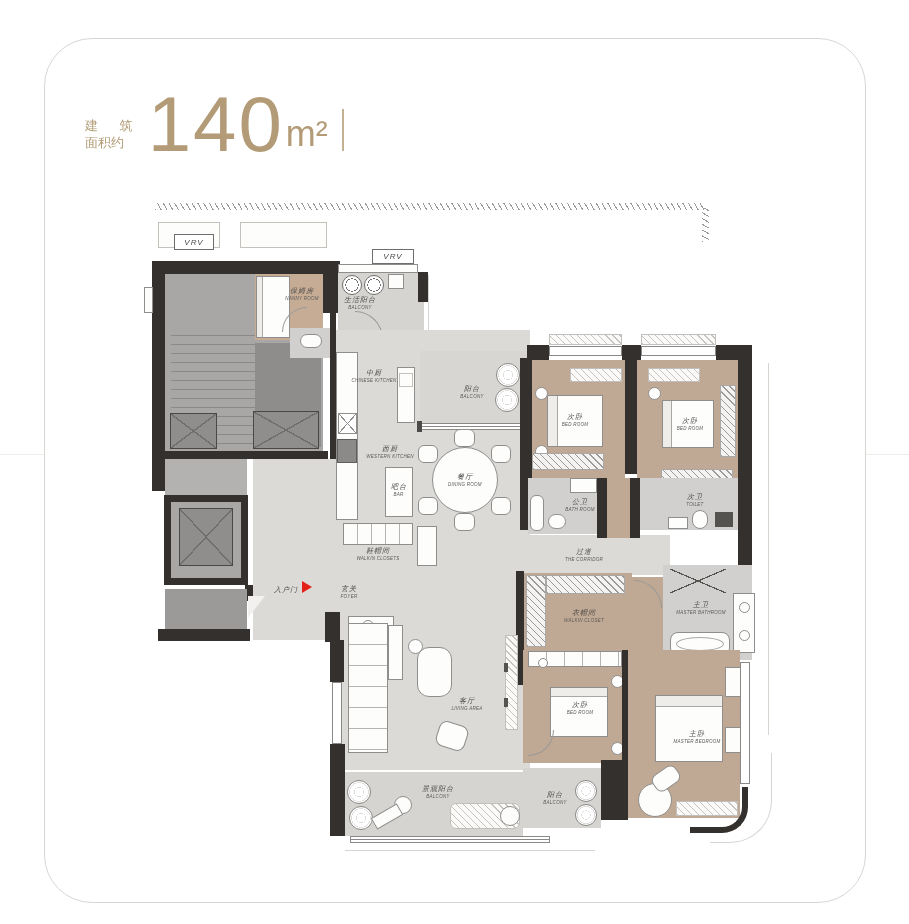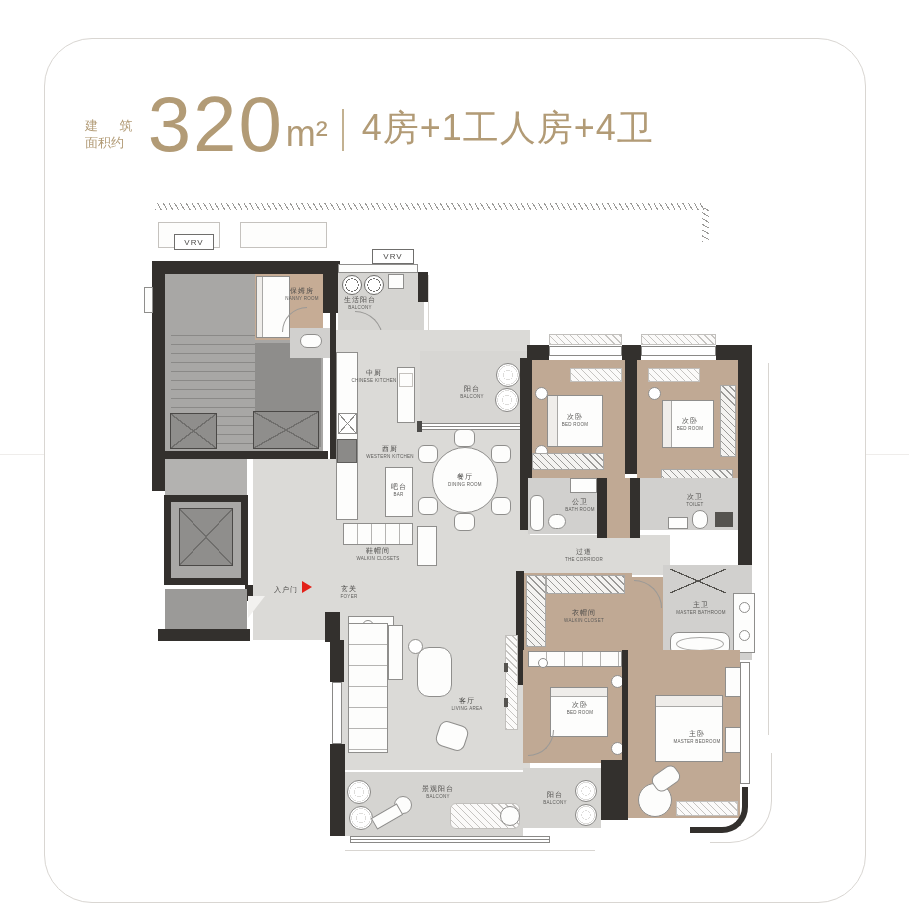--- a/index.html
+++ b/index.html
@@ -11,21 +11,21 @@
   
   #header{left:84px;top:76px;width:740px;height:80px;color:#b29b76;display:flex;align-items:flex-end;}
   #hprefix{font-size:13px;line-height:17px;color:#b29b76;margin-bottom:6px;}
   #hprefix .l1{letter-spacing:9px;}
   #harea{font-size:78px;font-weight:100;line-height:70px;letter-spacing:2px;margin-left:6px;margin-bottom:-2px;}
   #hunit{font-size:36px;font-weight:300;margin-left:2px;margin-bottom:2px;}
   #htitle{font-size:39px;letter-spacing:5px;margin-left:22px;margin-bottom:4px;}
   #hdiv{width:2px;height:42px;background:#c3b191;margin:0 18px 6px 14px;}
   #hspec{font-size:36px;letter-spacing:1px;margin-bottom:4px;}
   
-  #plan{left:150px;top:195px;width:650px;height:672px;}
+  #plan{left:150px;top:195px;width:650px;height:672px;font-style:italic;}
   .wall{background:#33302d;}
   .wood{background:#c0a994;}
   .marble{background:#dbdad7;}
   .tile{background:#d1d0ce;}
   .balc{background:#d5d4d1;}
   .core{background:#a8a7a5;}
   .white{background:#fdfdfc;border:1px solid #8f8e8c;}
   .round{border-radius:50%;}
   .hatch{background:repeating-linear-gradient(45deg,#9b9a98 0 1px,rgba(255,255,255,0) 1px 5px),#f4f3f1;border:1px solid #a9a8a6;}
   .hatchlight{background:repeating-linear-gradient(45deg,#c6c4c1 0 1px,rgba(255,255,255,0) 1px 5px),#fbfaf9;border:1px solid #c2c0bd;}
@@ -60,24 +60,23 @@
 <div class="abs pagerule" style="left:0;width:44px;"></div>
 <div class="abs pagerule" style="left:866px;width:43px;"></div>
 
 <div class="abs" id="card">
 
   <div class="abs" id="header" style="position:absolute;left:40px;top:38px;">
     <div id="hprefix">
       <div class="l1">建 筑</div>
       <div>面积约</div>
     </div>
-    <div id="harea">320</div>
+    <div id="harea">140</div>
     <div id="hunit">m²</div>
     <div id="hdiv"></div>
-    <div id="hspec">4房+1工人房+4卫</div>
   </div>
 </div>
 
 <div class="abs" id="plan">
 
   <div class="abs" style="left:5px;top:8px;width:550px;height:7px;background:repeating-linear-gradient(60deg,#9b9a98 0 1px,transparent 1px 5px);"></div>
   <div class="abs" style="left:552px;top:13px;width:7px;height:34px;background:repeating-linear-gradient(30deg,#9b9a98 0 1px,transparent 1px 5px);"></div>
   <div class="abs edge" style="left:278px;top:80px;width:1px;height:78px;"></div>
   <div class="abs edge" style="left:278px;top:157px;width:94px;height:1px;"></div>
   <div class="abs edge" style="left:618px;top:168px;width:1px;height:372px;"></div>

